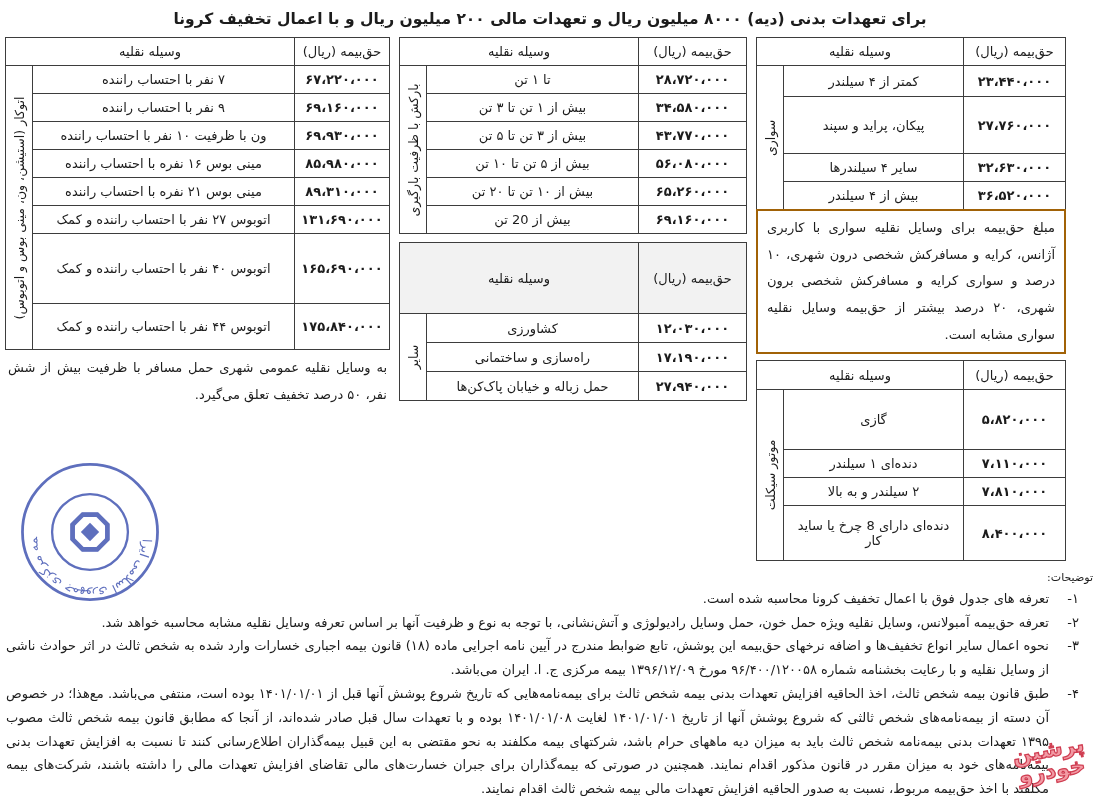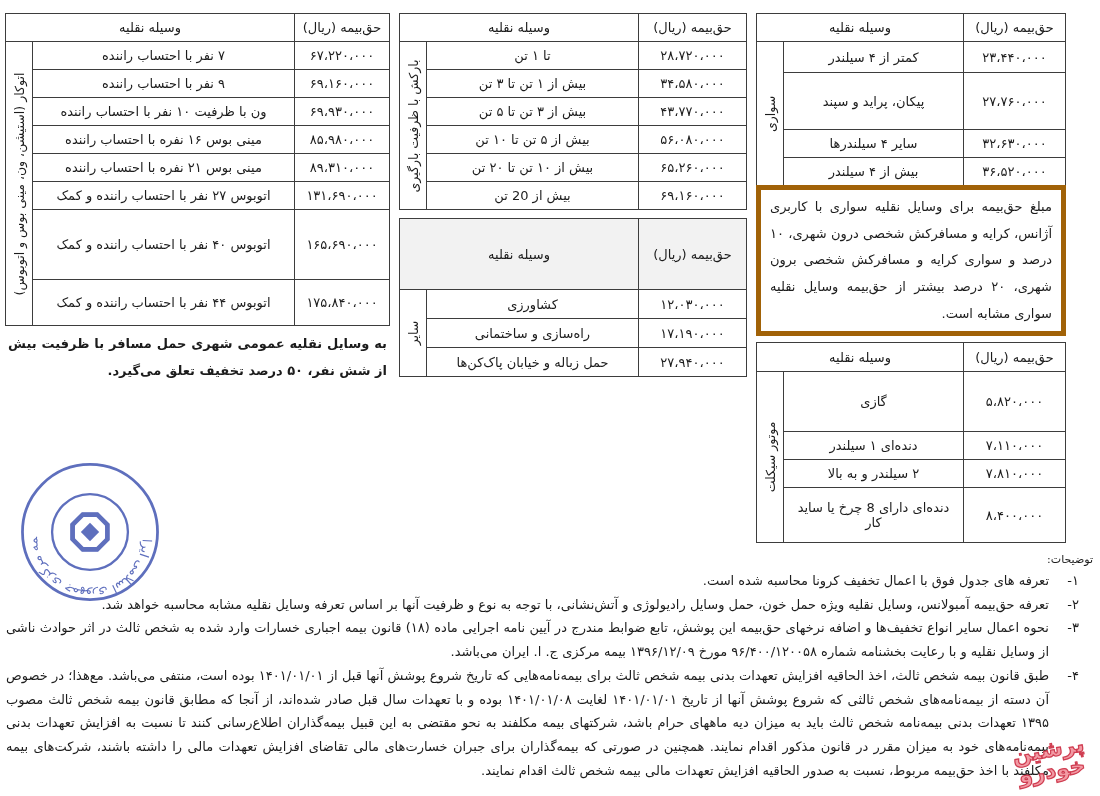--- a/index.html
+++ b/index.html
@@ -13,53 +13,54 @@
   .cols{display:flex;gap:9px;align-items:flex-start;padding:6px 34px 0 5px;}
   .col-car{width:310px;flex:0 0 310px;}
   .col-truck{width:348px;flex:0 0 348px;}
   .col-bus{flex:1;}
   table{border-collapse:collapse;width:100%;table-layout:fixed;}
   td,th{border:1px solid #3d3d3d;font-size:13px;padding:1px 4px;text-align:center;vertical-align:middle;overflow:hidden;}
   th{font-weight:normal;height:21px;}
   tr{height:28px;}
   tr.h31{height:31px;} tr.h57{height:57px;} tr.h29{height:29px;}
   tr.h70{height:70px;} tr.h46{height:46px;} tr.h60{height:60px;} tr.h55{height:55px;}
-  .premium{font-weight:normal;}
+  .premium{font-weight:bold;}
   .cat-cell{padding:0;position:relative;}
   .cat-cell span{
     position:absolute;top:50%;left:50%;
     transform:translate(-50%,-50%) rotate(-90deg);
     white-space:nowrap;font-size:12.5px;
   }
   .note-box{
-    border:5px solid #a16207;margin-top:-1px;padding:4px 9px;
+    border:2px solid #a16207;margin-top:-1px;padding:4px 9px;
     text-align:justify;font-size:13px;line-height:2.05;
   }
   .moto-table{margin-top:6px;}
   .other-table{margin-top:8px;}
   .other-table th{height:68px;background:#f2f2f2;}
-  .bus-note{padding:5px 3px;text-align:justify;font-size:13px;line-height:2.05;font-weight:bold;}
+  .bus-note{padding:5px 3px;text-align:justify;font-size:13px;line-height:2.05;}
   .notes{padding:8px 7px 0 6px;}
   .notes-heading{font-weight:normal;font-size:11px;line-height:1.6;}
   .note-item{display:flex;font-size:13px;line-height:1.83;}
   .note-num{flex:0 0 30px;text-align:right;padding-right:14px;}
   .note-text{flex:1;text-align:justify;}
   .stamp{position:absolute;left:16px;top:458px;width:148px;height:148px;opacity:.85;pointer-events:none;}
   .watermark{
     position:absolute;left:1014px;top:740px;transform:rotate(-10deg);
     font-weight:bold;font-size:22px;line-height:.95;text-align:center;
     color:#f29aa4;-webkit-text-stroke:1.2px #cf3c50;text-shadow:0 0 1px #cf3c50;
   }
 </style>
 </head>
 <body>
 
 <div class="page">
 
   <div class="titles">
+    <div>برای تعهدات بدنی (دیه) ۸۰۰۰ میلیون ریال و تعهدات مالی ۲۰۰ میلیون ریال و با اعمال تخفیف کرونا</div>
   </div>
 
   <div class="cols">
 
     <div class="col-car">
       <table>
         <colgroup>
             <col style="width:102px">
             <col>
             <col style="width:27px">

